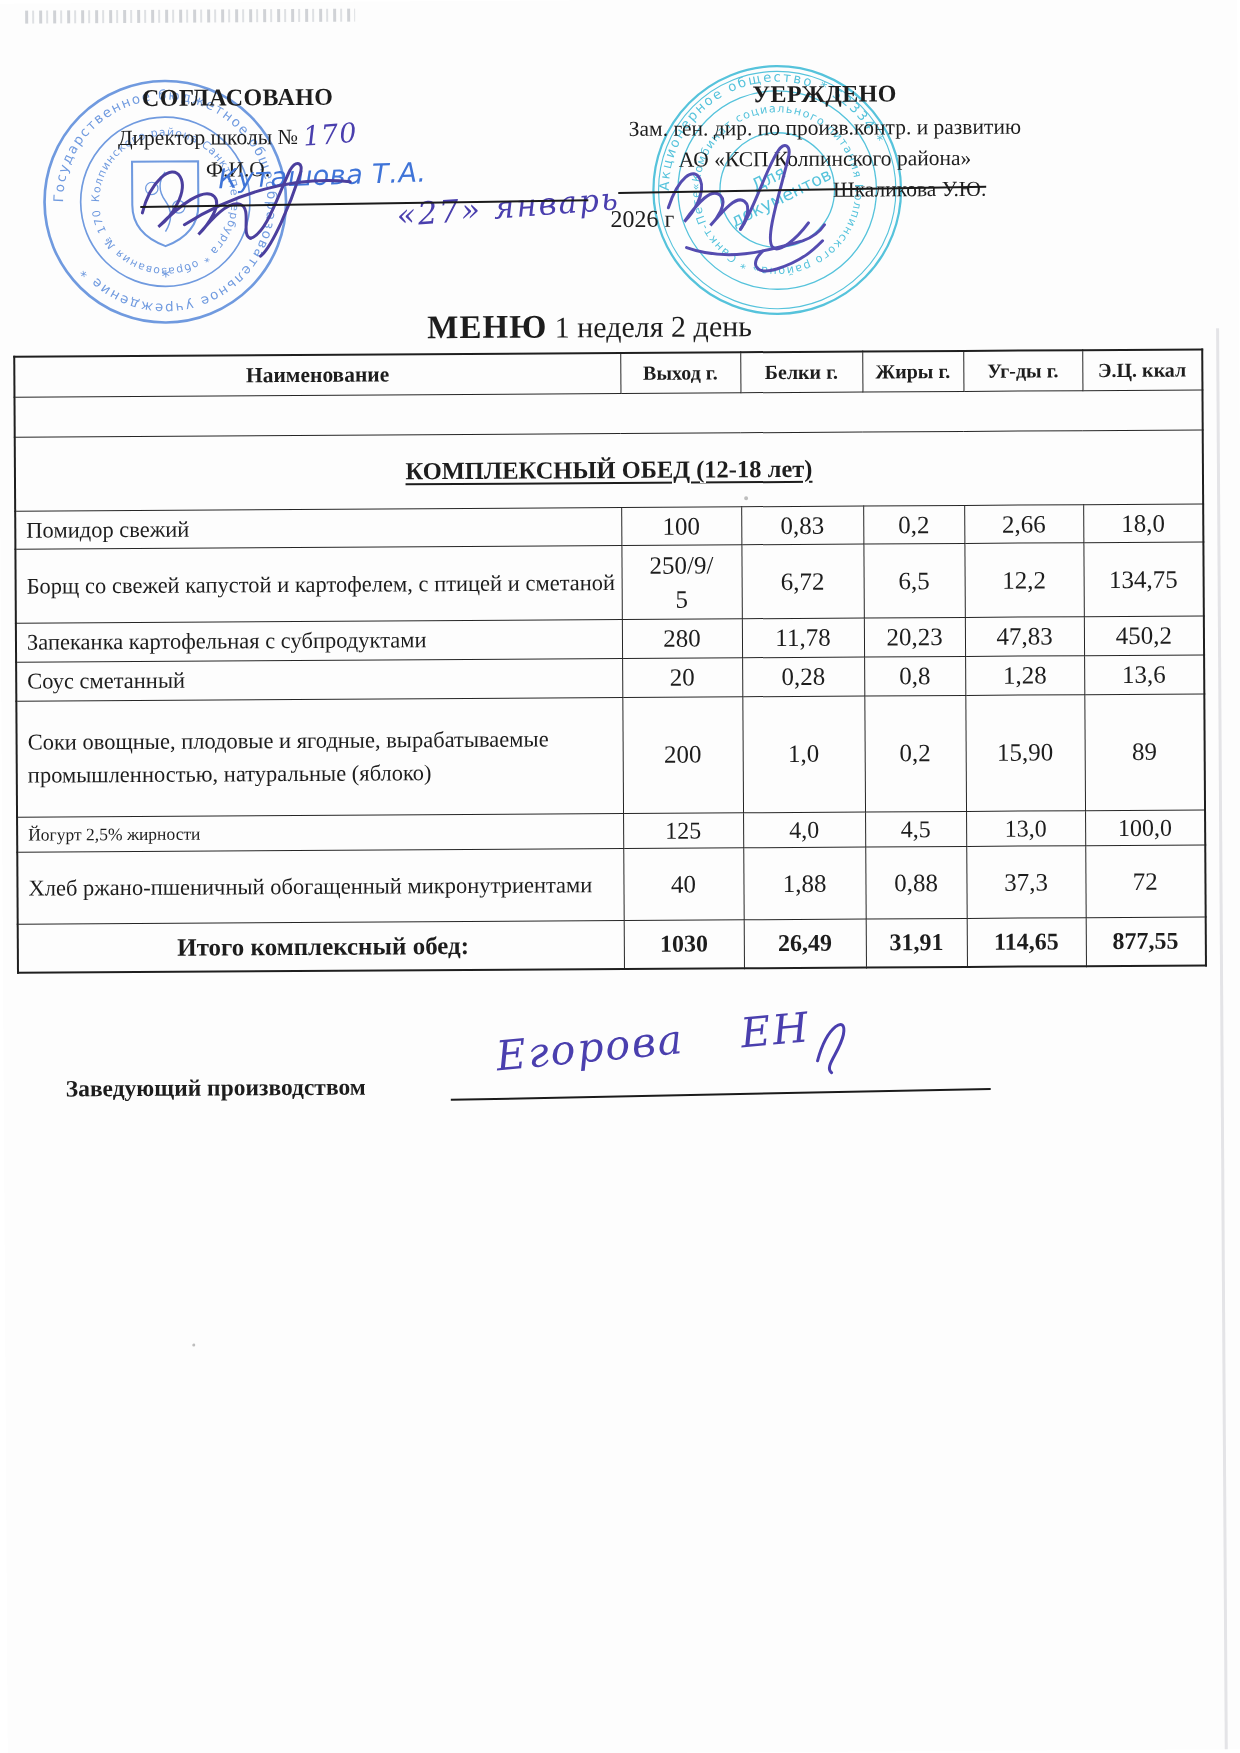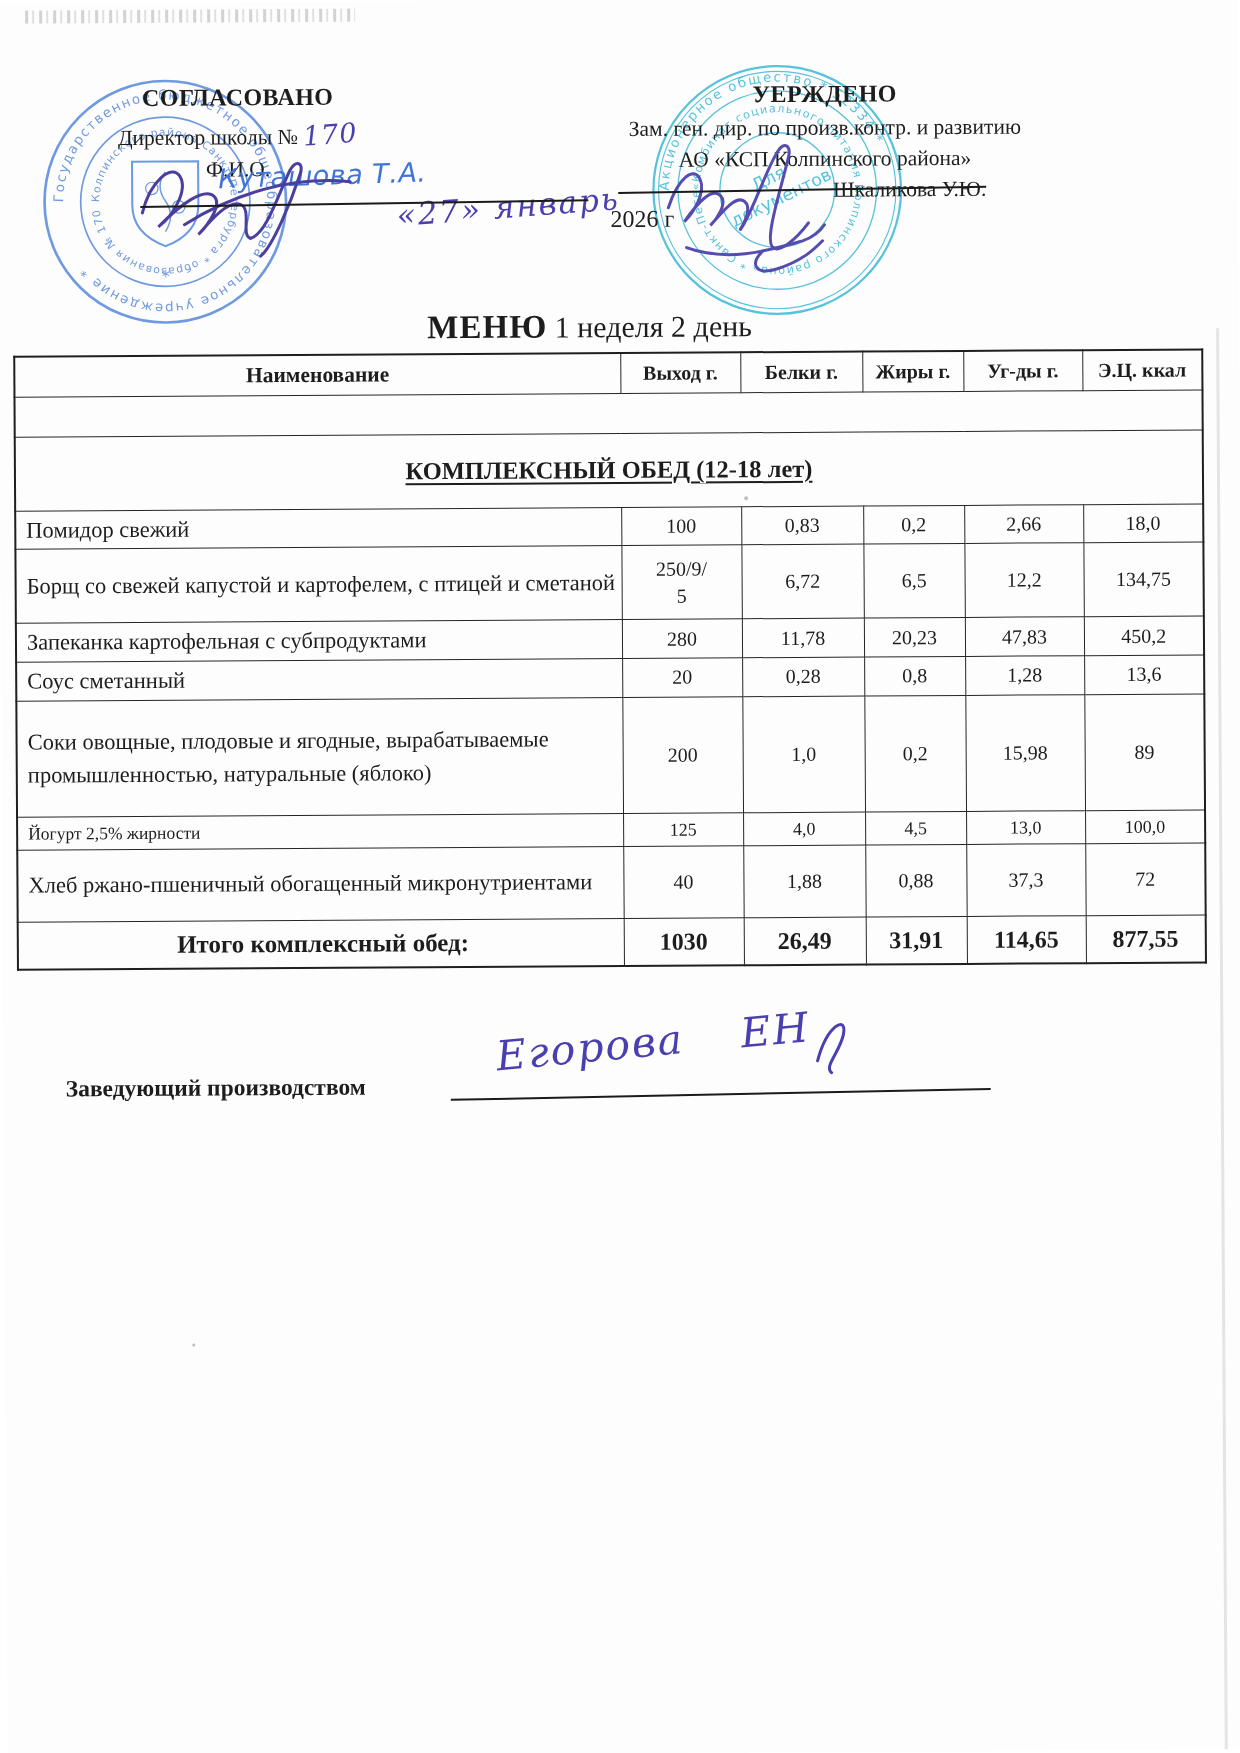--- a/index.html
+++ b/index.html
@@ -36,26 +36,26 @@
   .menu-title{left:0;top:308px;width:1150px;text-align:center;font-size:30px;z-index:3;}
   .menu-title b{font-size:33px;letter-spacing:1px;margin-left:31px;}
 
   
   table.menu{position:absolute;left:14px;top:352px;width:1188px;border-collapse:collapse;
     border:2.6px solid #1f1f1f;table-layout:fixed;z-index:3;background:transparent;}
   table.menu td{border:1.7px solid #262626;vertical-align:middle;}
   .th{font-weight:bold;text-align:center;font-size:20px;}
   .th-name{font-size:21.5px;}
   .name-cell{text-align:left;padding:2px 6px 2px 10px;font-size:22.5px;line-height:1.5;}
-  .num-cell{text-align:center;font-size:20px;white-space:pre-line;line-height:1.35;}
+  .num-cell{text-align:center;font-size:25px;white-space:pre-line;line-height:1.35;}
   .section-cell{text-align:center;vertical-align:bottom;padding-bottom:2px;}
   .section-cell span{font-weight:bold;font-size:24.5px;text-decoration:underline;
      text-decoration-thickness:2.2px;text-underline-offset:4px;}
   .small-row .name-cell{font-size:17.5px;}
-  .small-row .num-cell{font-size:18px;margin-left:36px;}
+  .small-row .num-cell{font-size:24px;margin-left:36px;}
   .total-row td{font-weight:bold;}
   .total-row .name-cell{text-align:center;font-size:25px;}
   .total-row .num-cell{font-size:24px;border-radius:14px;}
 
   
   .footer-label{left:62px;top:1072px;font-weight:bold;font-size:23.5px;z-index:3;}
   .footer-sig-name{left:492px;top:1018px;font-size:41px;word-spacing:42px;letter-spacing:2px;
       transform:rotate(-5deg);z-index:5;}
 </style>
 </head>
@@ -211,21 +211,21 @@
         <td class="num-cell">0,28</td>
         <td class="num-cell">0,8</td>
         <td class="num-cell">1,28</td>
         <td class="num-cell">13,6</td>
       </tr>
       <tr style="height:116px">
         <td class="name-cell">Соки овощные, плодовые и ягодные, вырабатываемые промышленностью, натуральные (яблоко)</td>
         <td class="num-cell">200</td>
         <td class="num-cell">1,0</td>
         <td class="num-cell">0,2</td>
-        <td class="num-cell">15,98</td>
+        <td class="num-cell">15,90</td>
         <td class="num-cell">89</td>
       </tr>
       <tr style="height:33px" class="small-row">
         <td class="name-cell">Йогурт 2,5% жирности</td>
         <td class="num-cell">125</td>
         <td class="num-cell">4,0</td>
         <td class="num-cell">4,5</td>
         <td class="num-cell">13,0</td>
         <td class="num-cell">100,0</td>
       </tr>

